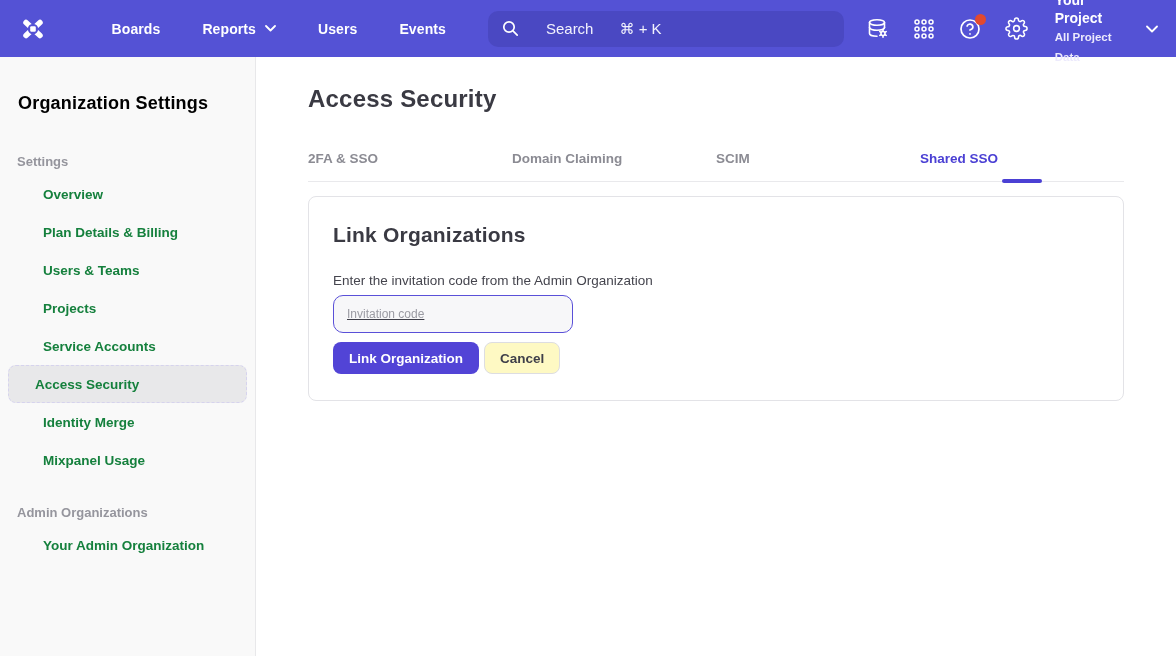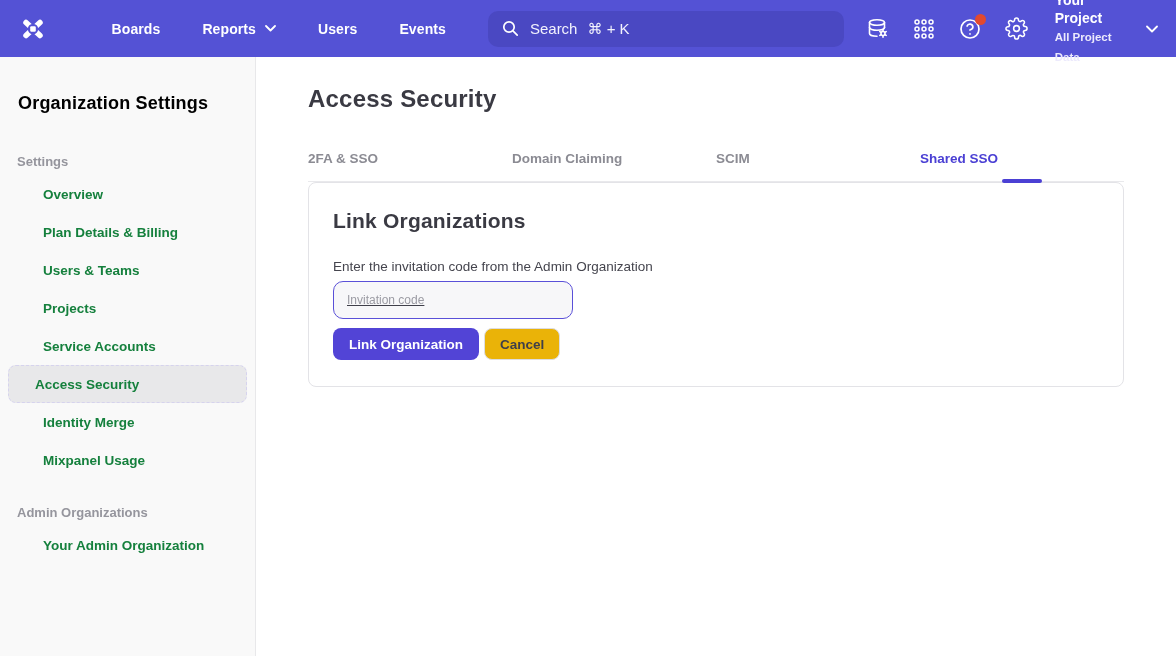--- a/index.html
+++ b/index.html
@@ -18,21 +18,21 @@
   .logo { width: 32px; height: 32px; display: flex; align-items: center; justify-content: center; margin-right: 36px; cursor: pointer; }
   .nav-links { display: flex; align-items: center; padding-left: 27px; }
   .nav-link {
     color: #ffffff; font-size: 14px; font-weight: 600; letter-spacing: .1px;
     margin-right: 42px; cursor: pointer; display: flex; align-items: center; white-space: nowrap;
   }
   .nav-link .chev { margin-left: 9px; display: inline-flex; }
   .searchbox {
     display: flex; align-items: center; width: 356px; height: 36px;
     background: #4a48c2; border-radius: 10px; padding: 0 14px; 
-    cursor: text; flex: none;
+    cursor: text; flex: none; gap: 16px;
   }
   .searchbox .s-icon { display: inline-flex; margin-right: 11px; }
   .searchbox .s-text { font-size: 15px; color: #f2f2fd; font-weight: 400; }
   .searchbox .s-short { font-size: 15px; color: #f2f2fd; margin-left: 10px; font-weight: 400; }
   .nav-right { display: flex; align-items: center; margin-left: auto; }
   .icon-btn { width: 26px; height: 26px; margin-left: 22px; position: relative; display: flex; align-items: center; justify-content: center; cursor: pointer; }
   .badge-dot {
     position: absolute; top: -2px; right: -3px; width: 11px; height: 11px;
     border-radius: 50%; background: #e2492f;
   }
@@ -68,42 +68,42 @@
     padding: 10px 0 15px 0; cursor: pointer; position: relative; white-space: nowrap;
   }
   .tab.active { color: #4b40d4; }
   .tab.active .tab-underline {
     position: absolute; left: 50%; transform: translateX(-50%); bottom: -2px;
     width: 40px; height: 4px; border-radius: 2px; background: #4b40d4;
   }
 
   
   .card {
-    border: 1px solid #e3e3e7; border-radius: 8px; background: #ffffff;
+    margin-top: 14px; border: 1px solid #e3e3e7; border-radius: 8px; background: #ffffff;
     padding: 26px 11px 26px 24px;
   }
   .card-title { font-size: 21px; font-weight: 700; color: #3a3a43; letter-spacing: .2px; }
   .field-label { margin-top: 26px; font-size: 13.5px; font-weight: 400; color: #45454e; }
   .invite-input {
     margin-top: 7px; width: 240px; height: 38px; border: 1.5px solid #5a50d8;
     border-radius: 10px; background: #f7f7f9; padding: 0 13px; font-size: 12px;
     color: #3f3f49; outline: none; display: block;
     font-family: "Liberation Sans", "DejaVu Sans", sans-serif;
     text-decoration: underline;
   }
   .invite-input::placeholder { color: #9b9ba3; opacity: 1; }
   .btn-row { margin-top: 9px; display: flex; align-items: center; }
   .btn {
     height: 32px; border-radius: 8px; font-size: 13.5px; font-weight: 600;
     display: inline-flex; align-items: center; justify-content: center;
     cursor: pointer; border: 1px solid transparent; padding: 0 15px;
     font-family: "Liberation Sans", "DejaVu Sans", sans-serif;
   }
   .btn-primary { background: #5244d6; color: #ffffff; }
-  .btn-secondary { background: #eab308; color: #3f3f49; border-color: #dddde1; margin-left: 5px; }
+  .btn-secondary { background: #fef9c3; color: #3f3f49; border-color: #dddde1; margin-left: 5px; }
 
   svg { display: block; }
 </style>
 </head>
 <body>
 
 <div class="topnav">
   <div class="logo">
     <svg width="28" height="28" viewBox="0 0 28 28">
       <line x1="7" y1="7.5" x2="21" y2="20.5" stroke="#ffffff" stroke-width="5.5" stroke-linecap="round"></line>

